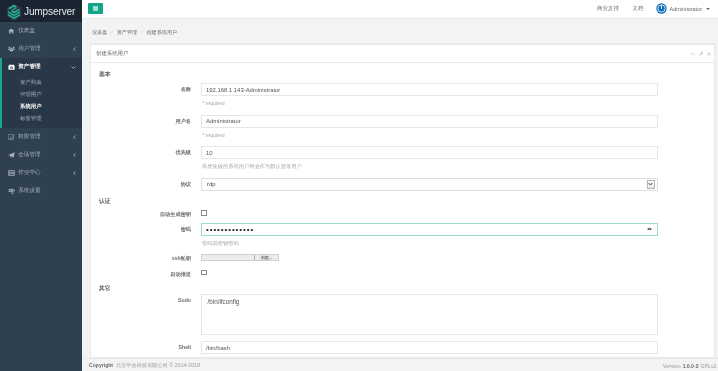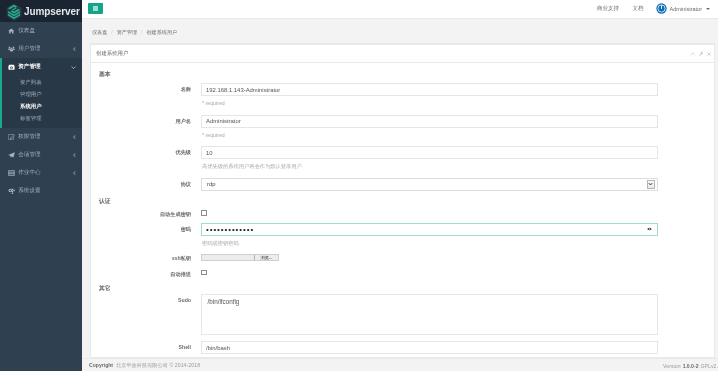--- a/index.html
+++ b/index.html
@@ -14,21 +14,21 @@
   }
   .app { display:flex; width:718px; height:371px; }
 
   
   .sidebar { width:82px; background:#2f4050; flex:0 0 82px; height:371px; overflow:hidden;}
   .brand {
     height:22px; background:#1b2532; display:flex; align-items:center;
     padding-left:6px; gap:2px; padding-top:1px;
   }
   .brand-logo { width:16px; height:18px; flex:0 0 16px; display:block; margin-left:0px;}
-  .brand-text { color:#e3e7ee; font-size:10px; letter-spacing:-0.1px; font-weight:700; }
+  .brand-text { color:#e3e7ee; font-size:10px; letter-spacing:-0.1px; font-weight:400; }
 
   .nav-item {
     height:18px; display:flex; align-items:center; padding-left:8px;
     color:#a7b1c2; font-size:5.6px; gap:3.2px; position:relative;
   }
   .nav-item .nav-ic { width:7px; flex:0 0 7px; display:flex; align-items:center; justify-content:center;}
   .nav-item .caret { margin-left:auto; margin-right:6px; display:flex; align-items:center; }
   .navgroup { position:relative; }
   .navgroup.active { background:#293846; border-left:2px solid #19aa8d; }
   .navgroup.active .nav-item { color:#fff; font-weight:bold; padding-left:6px; }

